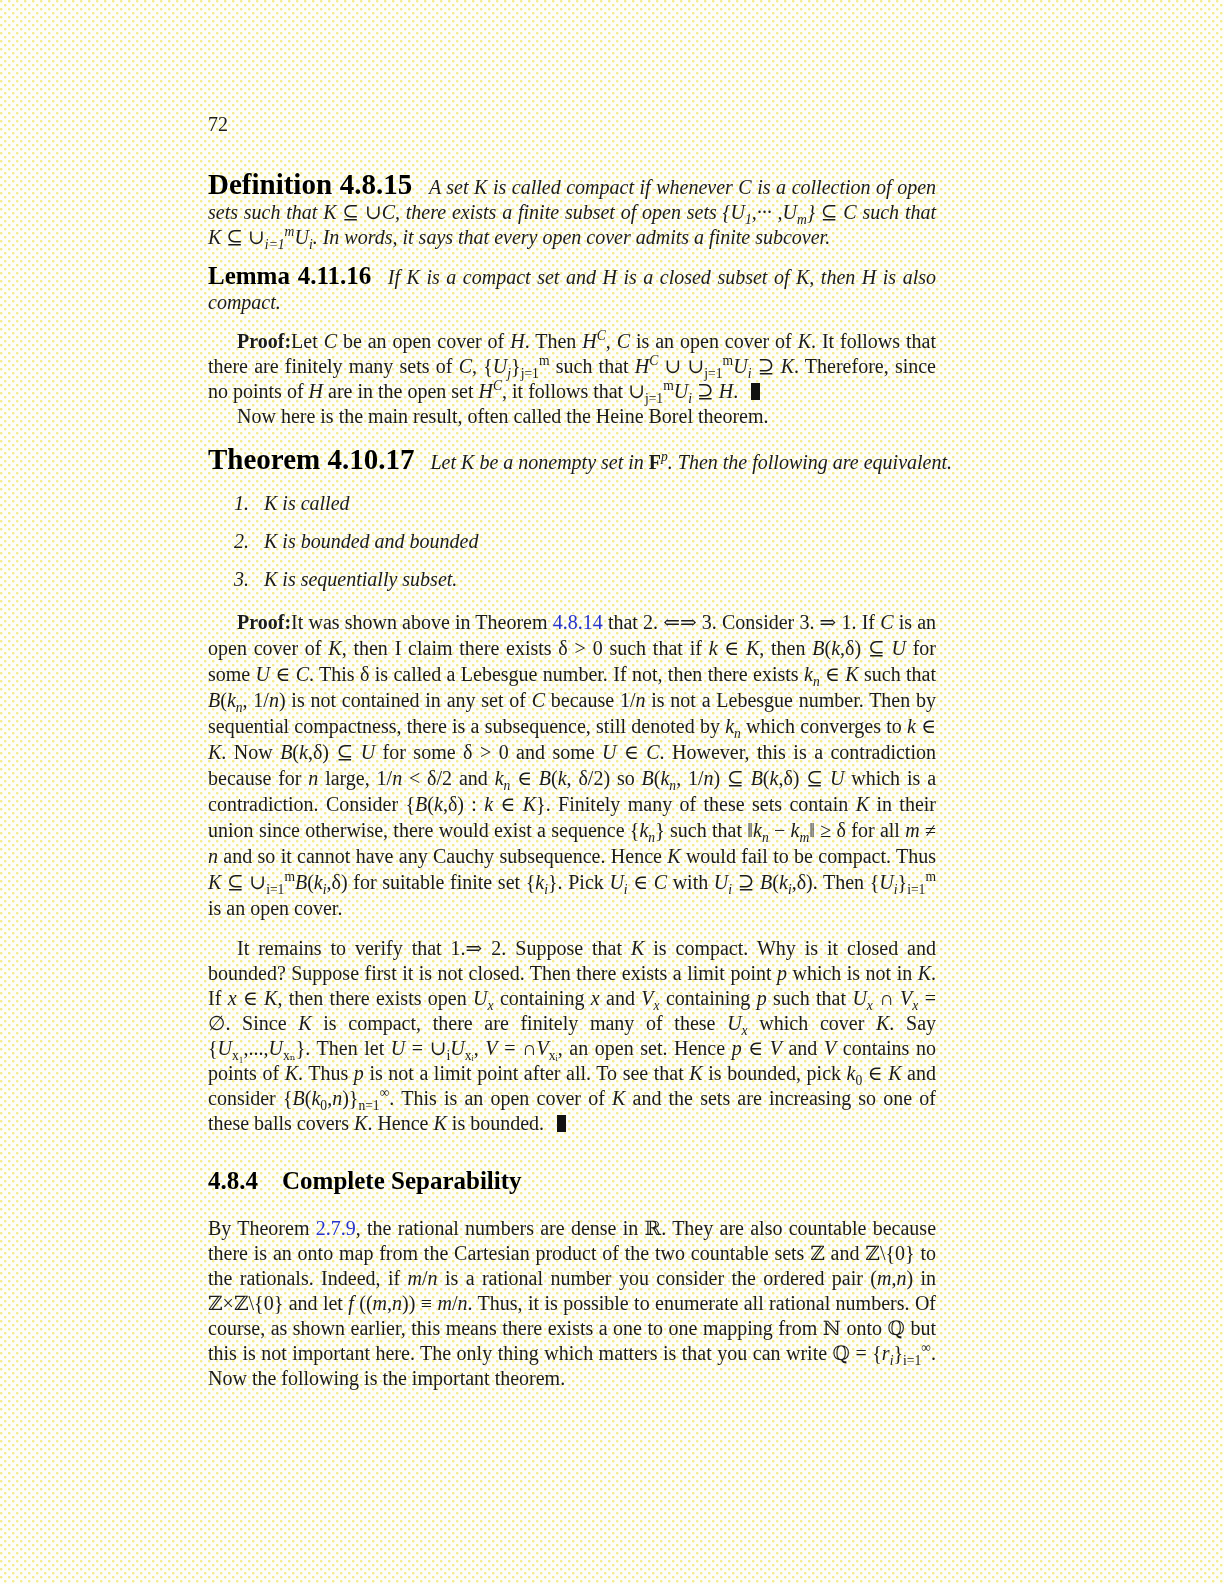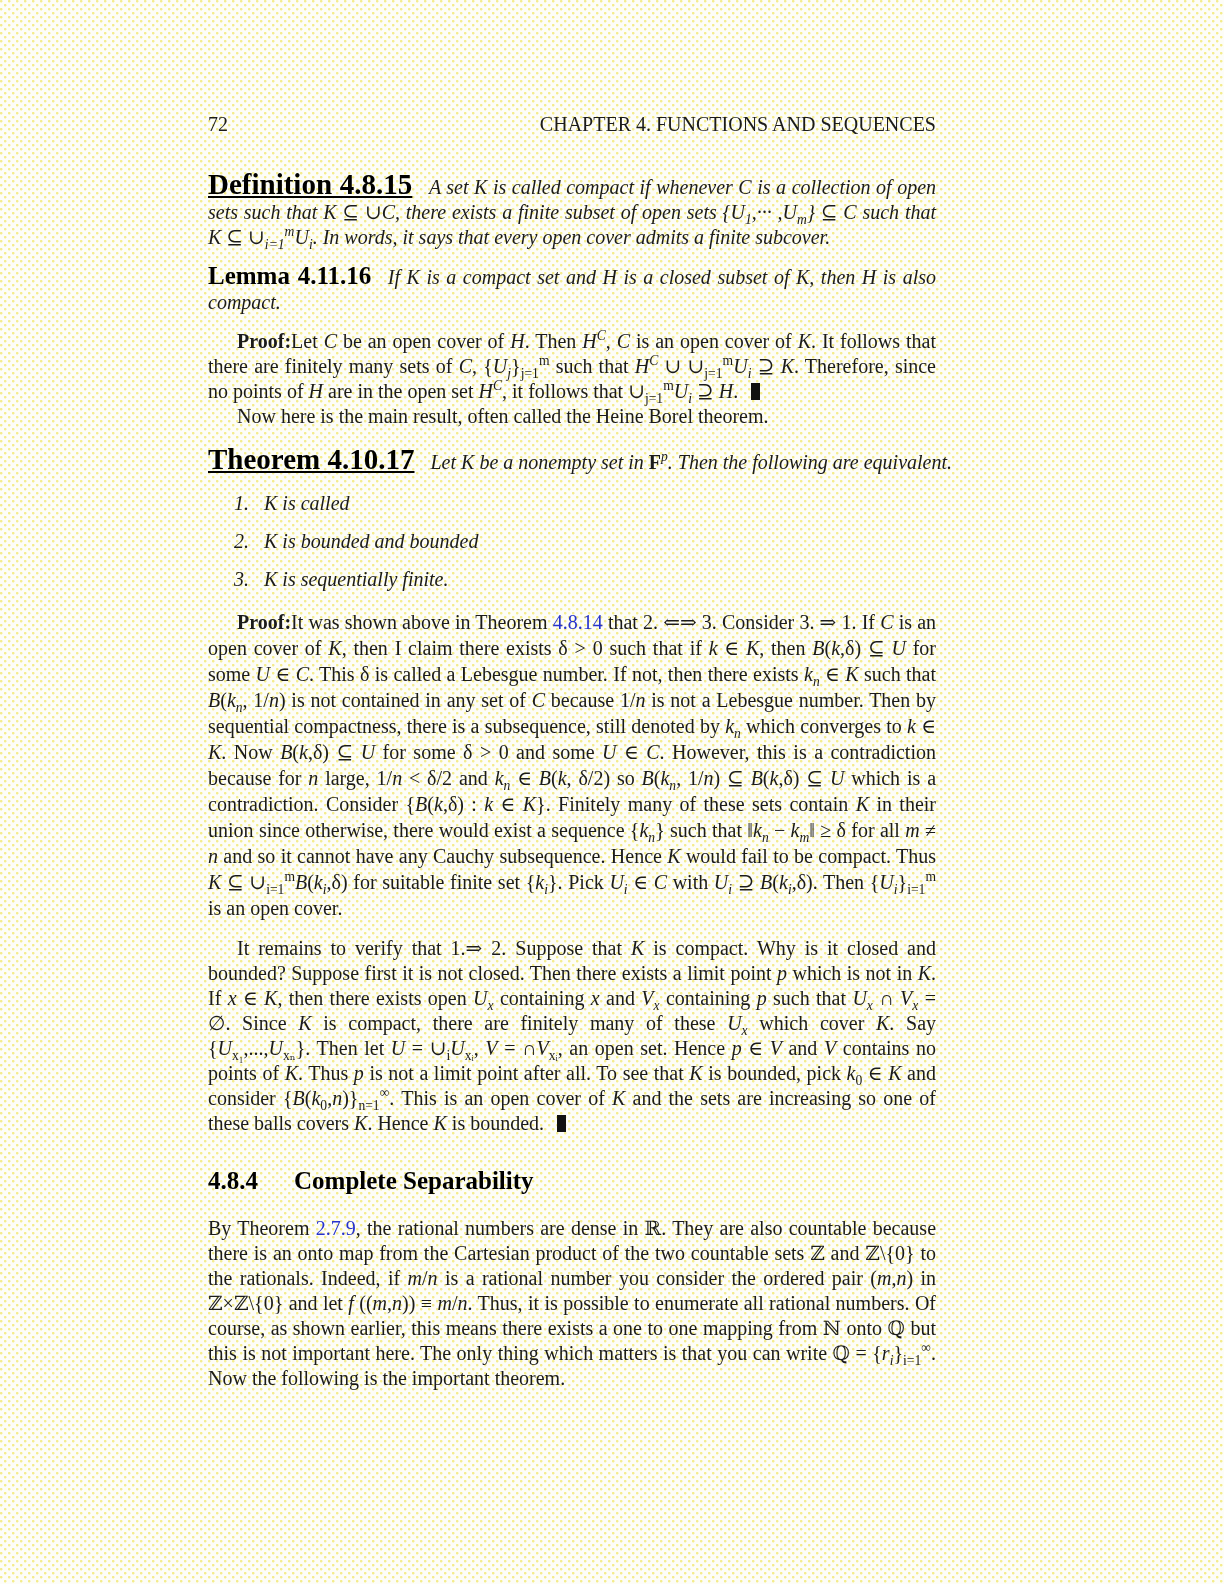--- a/index.html
+++ b/index.html
@@ -22,52 +22,51 @@
     position:absolute;left:208px;top:0;width:728px;
     text-align:justify;
   }
   .running-header{
     display:flex;justify-content:space-between;
     margin-top:112px;
     text-align:left;
   }
   p{margin:0;}
   sub,sup{font-size:68%;line-height:0;}
-  .blockhead{font-weight:bold;font-size:29px;line-height:1;margin-right:11px;color:#000;text-decoration:underline;}
+  .blockhead{font-weight:bold;font-size:29px;line-height:1;margin-right:11px;color:#000;}
   .blockhead-sm{font-weight:bold;font-size:25px;line-height:1;margin-right:10px;color:#000;}
   .thm-italic{font-style:italic;}
   .cal{font-style:italic;}
   .bb{font-style:normal;font-weight:bold;}
   .prooflead{font-weight:bold;}
   .p-def{margin-top:33px;}
   .p-lemma{margin-top:13px;}
   .p-lemma-proof{margin-top:14px;text-indent:29px;}
   .p-transition{margin-top:0;text-indent:29px;}
   .p-theorem{margin-top:16px;white-space:nowrap;}
   .thm-list{margin-top:16px;margin-left:26px;}
   .thm-list .li{display:flex;margin-top:13px;font-style:italic;text-align:left;}
   .thm-list .li:first-child{margin-top:2px;}
   .thm-list .num{width:30px;flex:0 0 30px;}
   .p-proof1{margin-top:17px;text-indent:29px;line-height:26px;}
   .p-proof2{margin-top:15px;text-indent:29px;}
   .section-head{margin-top:31px;font-weight:bold;font-size:25px;line-height:1.1;color:#000;text-align:left;}
-  .section-head .sec-num{margin-right:36px;}
+  .section-head .sec-num{margin-right:24px;}
   .p-final{margin-top:21px;}
   .ref{color:#2733cc;text-decoration:none;cursor:pointer;}
   .qed{display:inline-block;width:9px;height:17px;background:#111;vertical-align:-2px;margin-left:13px;}
 </style>
 </head>
 <body>
 
 <div class="page">
   <div class="content">
 
     <div class="running-header">
       <span>72</span>
-      <span>CHAPTER 4.  FUNCTIONS AND SEQUENCES</span>
     </div>
 
     <p class="p-def">
       <span class="blockhead">Definition 4.8.15</span>
       <span class="thm-italic">A set K is called compact if whenever <span class="cal">C</span> is a collection of open sets such that K ⊆ ∪<span class="cal">C</span>, there exists a finite subset of open sets {U<sub>1</sub>,··· ,U<sub>m</sub>} ⊆ <span class="cal">C</span> such that K ⊆ ∪<sub>i=1</sub><sup>m</sup>U<sub>i</sub>. In words, it says that every open cover admits a finite subcover.</span>
     </p>
 
     <p class="p-lemma">
       <span class="blockhead-sm">Lemma 4.11.16</span>
       <span class="thm-italic">If K is a compact set and H is a closed subset of K, then H is also compact.</span>
@@ -88,21 +87,21 @@
       <div class="li">
         <span class="num">1.</span>
         <span>K is called</span>
       </div>
       <div class="li">
         <span class="num">2.</span>
         <span>K is bounded and bounded</span>
       </div>
       <div class="li">
         <span class="num">3.</span>
-        <span>K is sequentially finite.</span>
+        <span>K is sequentially subset.</span>
       </div>
     </div>
 
     <p class="p-proof1">
       <span class="prooflead">Proof:</span><span>It was shown above in Theorem </span><a class="ref">4.8.14</a><span> that 2. ⇐⇒ 3. Consider 3. ⇒ 1. If <span class="cal">C</span> is an open cover of <i>K</i>, then I claim there exists δ &gt; 0 such that if <i>k</i> ∈ <i>K</i>, then <i>B</i>(<i>k</i>,δ) ⊆ <i>U</i> for some <i>U</i> ∈ <span class="cal">C</span>. This δ is called a Lebesgue number. If not, then there exists <i>k<sub>n</sub></i> ∈ <i>K</i> such that <i>B</i>(<i>k<sub>n</sub></i>, 1/<i>n</i>) is not contained in any set of <span class="cal">C</span> because 1/<i>n</i> is not a Lebesgue number. Then by sequential compactness, there is a subsequence, still denoted by <i>k<sub>n</sub></i> which converges to <i>k</i> ∈ <i>K</i>. Now <i>B</i>(<i>k</i>,δ) ⊆ <i>U</i> for some δ &gt; 0 and some <i>U</i> ∈ <span class="cal">C</span>. However, this is a contradiction because for <i>n</i> large, 1/<i>n</i> &lt; δ/2 and <i>k<sub>n</sub></i> ∈ <i>B</i>(<i>k</i>, δ/2) so <i>B</i>(<i>k<sub>n</sub></i>, 1/<i>n</i>) ⊆ <i>B</i>(<i>k</i>,δ) ⊆ <i>U</i> which is a contradiction. Consider {<i>B</i>(<i>k</i>,δ) : <i>k</i> ∈ <i>K</i>}. Finitely many of these sets contain <i>K</i> in their union since otherwise, there would exist a sequence {<i>k<sub>n</sub></i>} such that ‖<i>k<sub>n</sub></i> − <i>k<sub>m</sub></i>‖ ≥ δ for all <i>m</i> ≠ <i>n</i> and so it cannot have any Cauchy subsequence. Hence <i>K</i> would fail to be compact. Thus <i>K</i> ⊆ ∪<sub>i=1</sub><sup>m</sup><i>B</i>(<i>k<sub>i</sub></i>,δ) for suitable finite set {<i>k<sub>i</sub></i>}. Pick <i>U<sub>i</sub></i> ∈ <span class="cal">C</span> with <i>U<sub>i</sub></i> ⊇ <i>B</i>(<i>k<sub>i</sub></i>,δ). Then {<i>U<sub>i</sub></i>}<sub>i=1</sub><sup>m</sup> is an open cover.</span>
     </p>
 
     <p class="p-proof2">
       <span>It remains to verify that 1.⇒ 2. Suppose that <i>K</i> is compact.  Why is it closed and bounded? Suppose first it is not closed. Then there exists a limit point <i>p</i> which is not in <i>K</i>. If <i>x</i> ∈ <i>K</i>, then there exists open <i>U<sub>x</sub></i> containing <i>x</i> and <i>V<sub>x</sub></i> containing <i>p</i> such that <i>U<sub>x</sub></i> ∩ <i>V<sub>x</sub></i> = ∅. Since <i>K</i> is compact, there are finitely many of these <i>U<sub>x</sub></i> which cover <i>K</i>. Say {<i>U</i><sub>x₁</sub>,...,<i>U</i><sub>xₙ</sub>}. Then let <i>U</i> = ∪<sub>i</sub><i>U</i><sub>xᵢ</sub>, <i>V</i> = ∩<i>V</i><sub>xᵢ</sub>, an open set. Hence <i>p</i> ∈ <i>V</i> and <i>V</i> contains no points of <i>K</i>. Thus <i>p</i> is not a limit point after all. To see that <i>K</i> is bounded, pick <i>k</i><sub>0</sub> ∈ <i>K</i> and consider {<i>B</i>(<i>k</i><sub>0</sub>,<i>n</i>)}<sub>n=1</sub><sup>∞</sup>. This is an open cover of <i>K</i> and the sets are increasing so one of these balls covers <i>K</i>. Hence <i>K</i> is bounded.</span><span class="qed"></span>
     </p>

